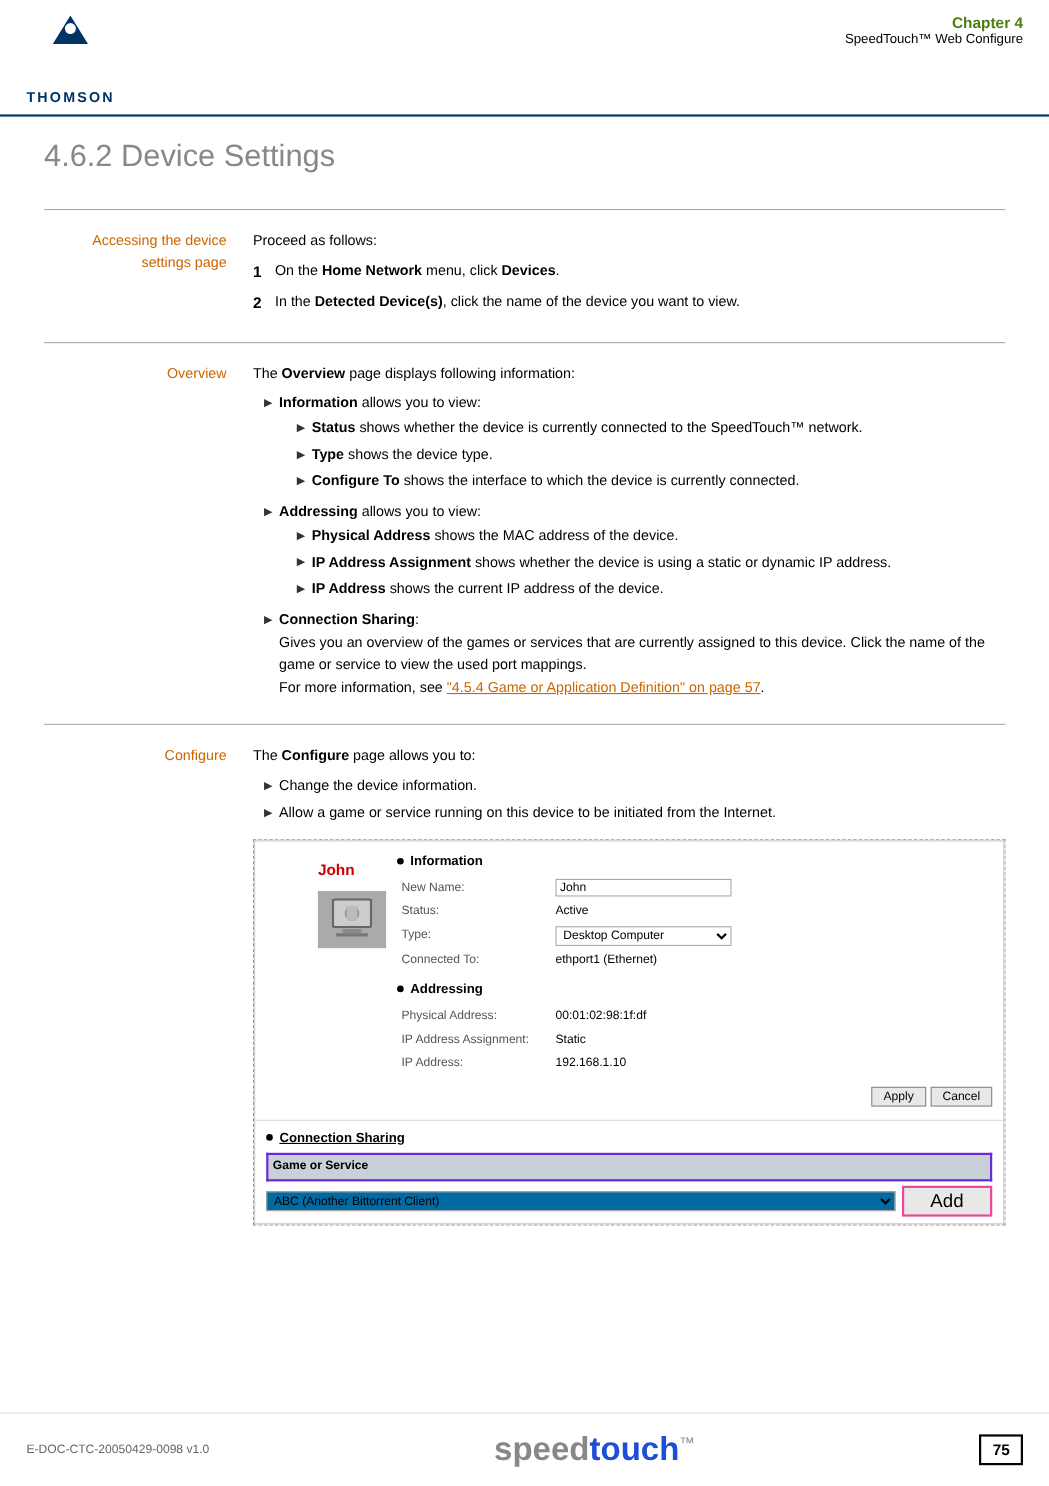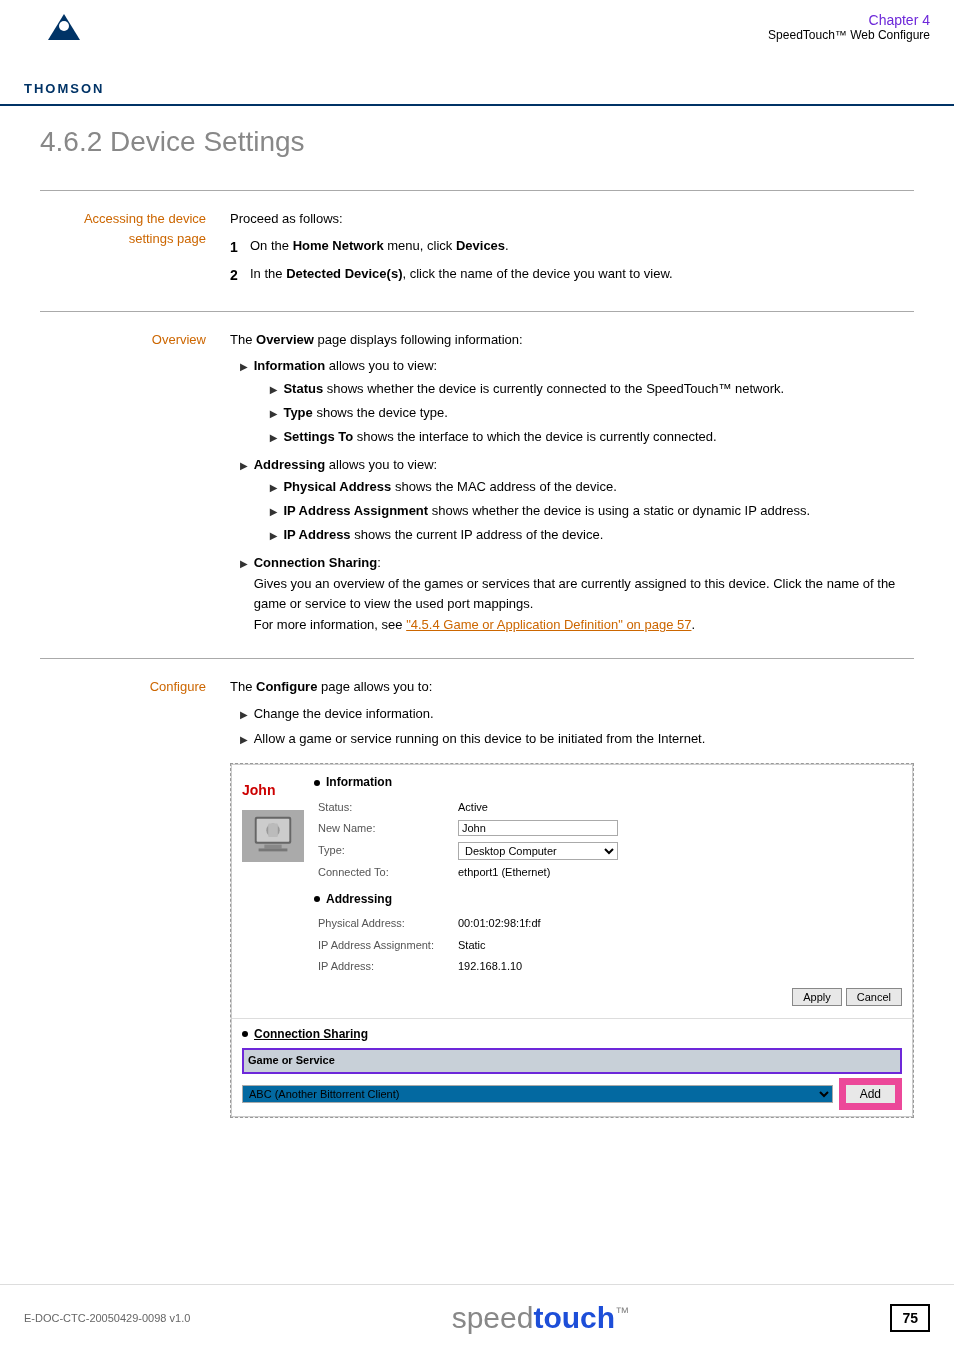--- a/index.html
+++ b/index.html
@@ -24,23 +24,23 @@
     .thomson-logo {
       display: flex;
       flex-direction: column;
       align-items: center;
       gap: 36px;
     }
     .header-right {
       text-align: right;
     }
     .chapter-label {
-      color: #6d28d9;
+      color: #4d7c0f;
       font-size: 14px;
-      font-weight: normal;
+      font-weight: bold;
     }
     .chapter-sub {
       color: #000;
       font-size: 12px;
     }
 
     
     .main-content {
       padding: 20px 40px 60px 40px;
     }
@@ -141,20 +141,21 @@
       border: 1px solid #ccc;
       margin: 0;
       padding: 0;
     }
 
     
     .device-icon-area {
       display: flex;
       padding: 8px 10px;
       gap: 10px;
+      margin-left: 47px;
     }
     .device-icon {
       width: 60px;
       height: 55px;
       background: #888;
       display: flex;
       align-items: center;
       justify-content: center;
       flex-shrink: 0;
     }
@@ -247,24 +248,24 @@
       margin-top: 4px;
     }
     .cs-select {
       border: 1px solid #aaa;
       background: #0369a1;
       padding: 1px 2px;
       font-size: 11px;
       flex: 1;
     }
     .btn-add {
-      border: 7px solid #ec4899;
+      border: 2px solid #ec4899;
       background: #e8e8e8;
-      padding: 2px 14px;
-      font-size: 12px;
+      padding: 2px 24px;
+      font-size: 17px;
       cursor: pointer;
     }
 
     
     .footer {
       position: absolute;
       bottom: 0;
       left: 0;
       right: 0;
       display: flex;
@@ -340,21 +341,21 @@
               <li>
                 <span class="bullet-arrow">▶</span>
                 <span><strong>Status</strong> shows whether the device is currently connected to the SpeedTouch™ network.</span>
               </li>
               <li>
                 <span class="bullet-arrow">▶</span>
                 <span><strong>Type</strong> shows the device type.</span>
               </li>
               <li>
                 <span class="bullet-arrow">▶</span>
-                <span><strong>Settings To</strong> shows the interface to which the device is currently connected.</span>
+                <span><strong>Configure To</strong> shows the interface to which the device is currently connected.</span>
               </li>
             </ul>
           </span>
         </li>
 
         <li>
           <span class="bullet-arrow">▶</span>
           <span><strong>Addressing</strong> allows you to view:
             <ul class="sub-bullet-list">
               <li>
@@ -427,28 +428,28 @@
             <div class="form-area">
 
               <div style="margin-bottom:6px;">
                 <div class="form-section-title">
                   <span class="bullet-dot"></span>
                   <span>Information</span>
                 </div>
                 <table class="form-table">
                   <tbody>
                       <tr>
-                    <td><span>Status:</span></td>
-                    <td><span>Active</span></td>
-                  </tr>
-                  <tr>
                     <td><span>New Name:</span></td>
                     <td>
                       <input class="form-input" type="text" value="John" style="">
                     </td>
+                  </tr>
+                  <tr>
+                    <td><span>Status:</span></td>
+                    <td><span>Active</span></td>
                   </tr>
                   <tr>
                     <td><span>Type:</span></td>
                     <td>
                       <select class="form-select">
                         <option>Desktop Computer</option>
                       </select>
                     </td>
                   </tr>
                   <tr>
@@ -512,16 +513,16 @@
         </div>
       </div>
     </div>
   </div>
 
 </div>
 
 <div class="footer">
   <span class="footer-doc-ref">E-DOC-CTC-20050429-0098 v1.0</span>
   <div style="font-size:30px;color:#888;font-weight:300;letter-spacing:0px;">
-    <span style="font-weight:400;">speed</span><span style="font-weight:bold;color:#1d4ed8;">touch</span><sup style="font-size:14px;">™</sup>
+    <span style="font-weight:700;">speed</span><span style="font-weight:bold;color:#1d4ed8;">touch</span><sup style="font-size:14px;">™</sup>
   </div>
   <div class="page-number">75</div>
 </div>
 
 </body></html>

